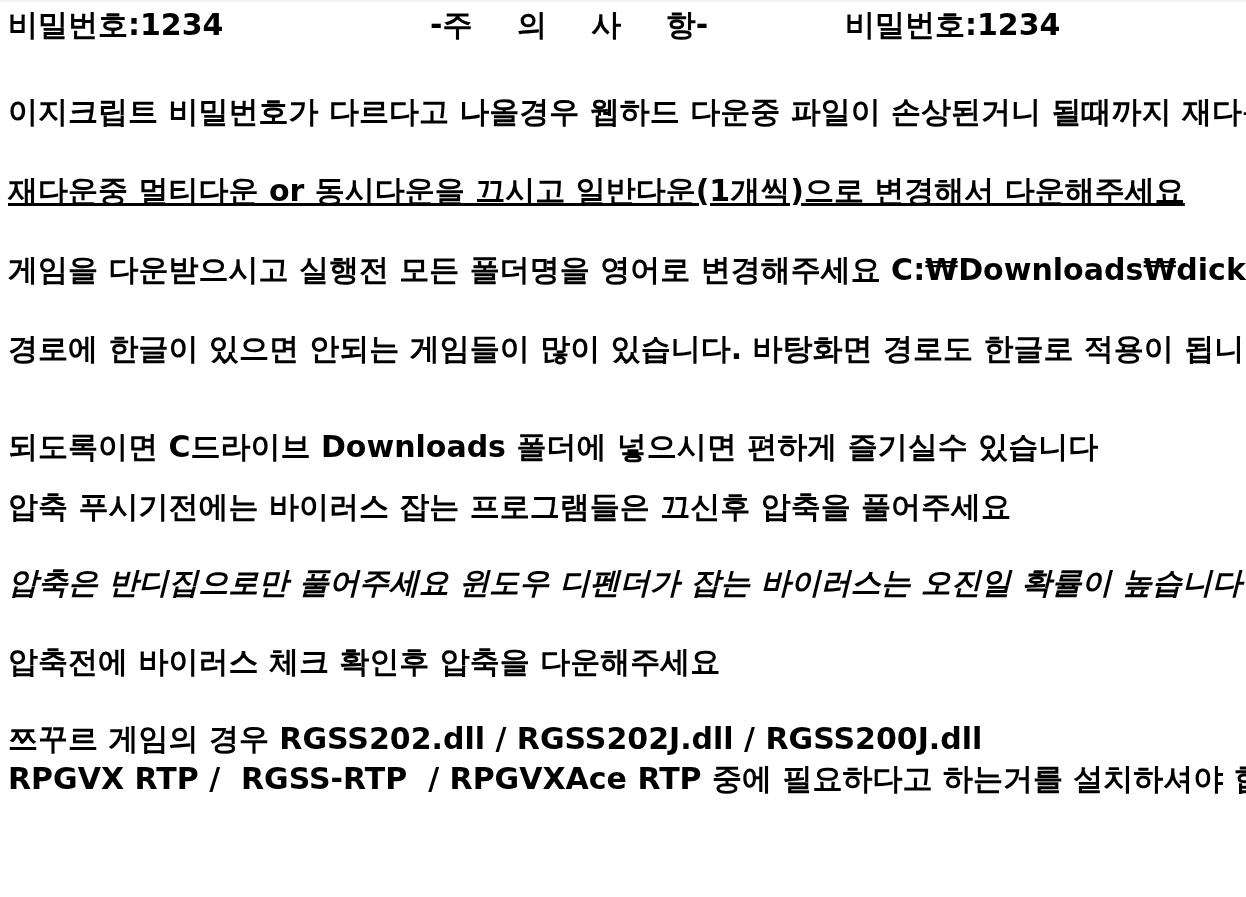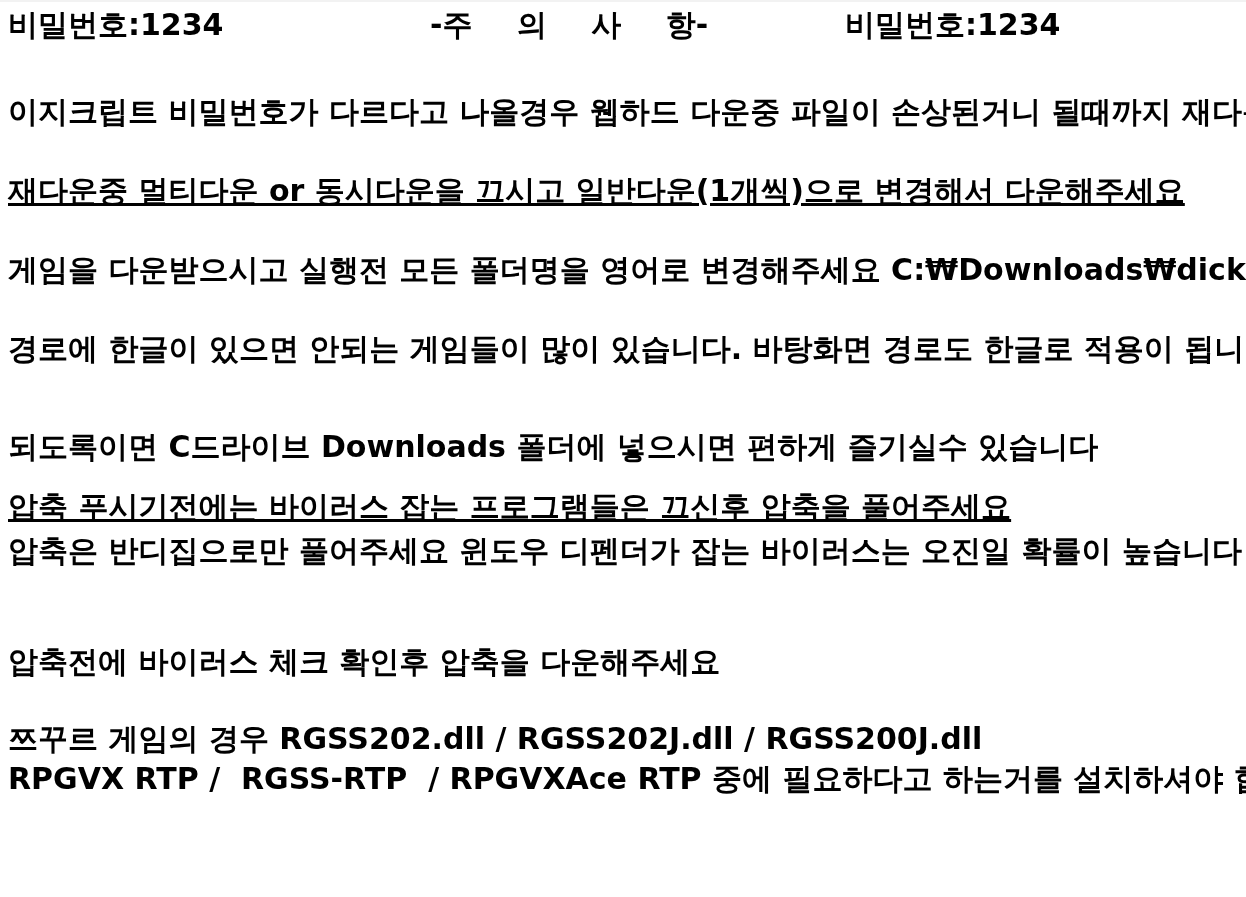--- a/index.html
+++ b/index.html
@@ -36,22 +36,22 @@
     font-size: 30px;
     line-height: 34px;
     white-space: pre;
     letter-spacing: 0px;
   }
   .l1  { top: 93px; }
   .l2  { top: 172px; text-decoration: underline; }
   .l3  { top: 251px; }
   .l4  { top: 330px; }
   .l5  { top: 392px; margin-top: 36px; }
-  .l6  { top: 488px; text-decoration: underline; }
-  .l7  { top: 532px; }
+  .l6  { top: 488px; }
+  .l7  { top: 564px; font-style: italic; }
   .l8  { top: 643px; }
   .l9  { top: 720px; text-align: right; }
   .l10 { top: 760px; }
   .l11 { top: 840px; }
 </style>
 </head>
 <body>
 
 <main class="page">
 

